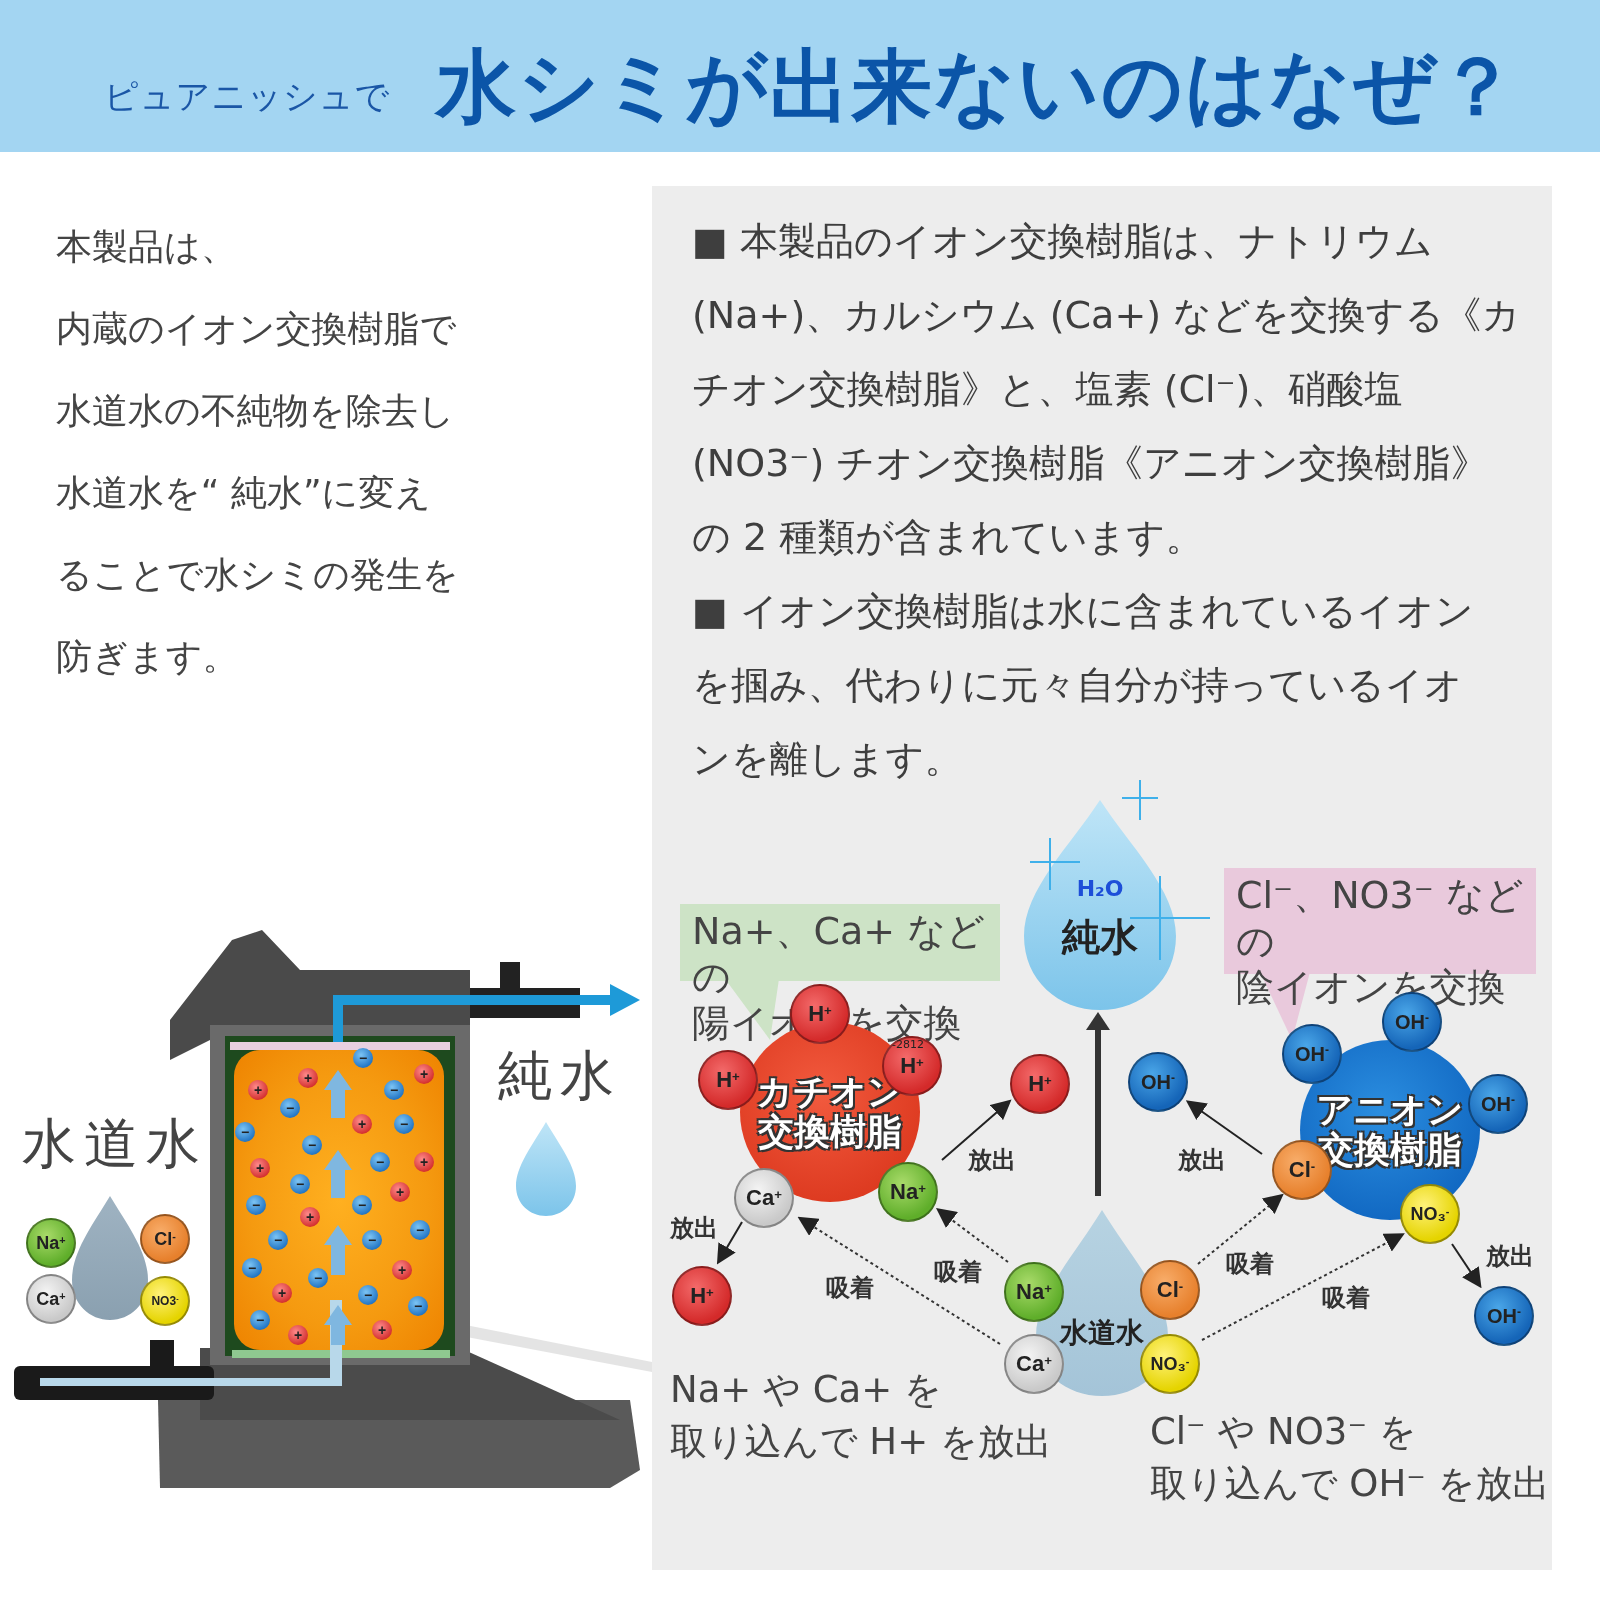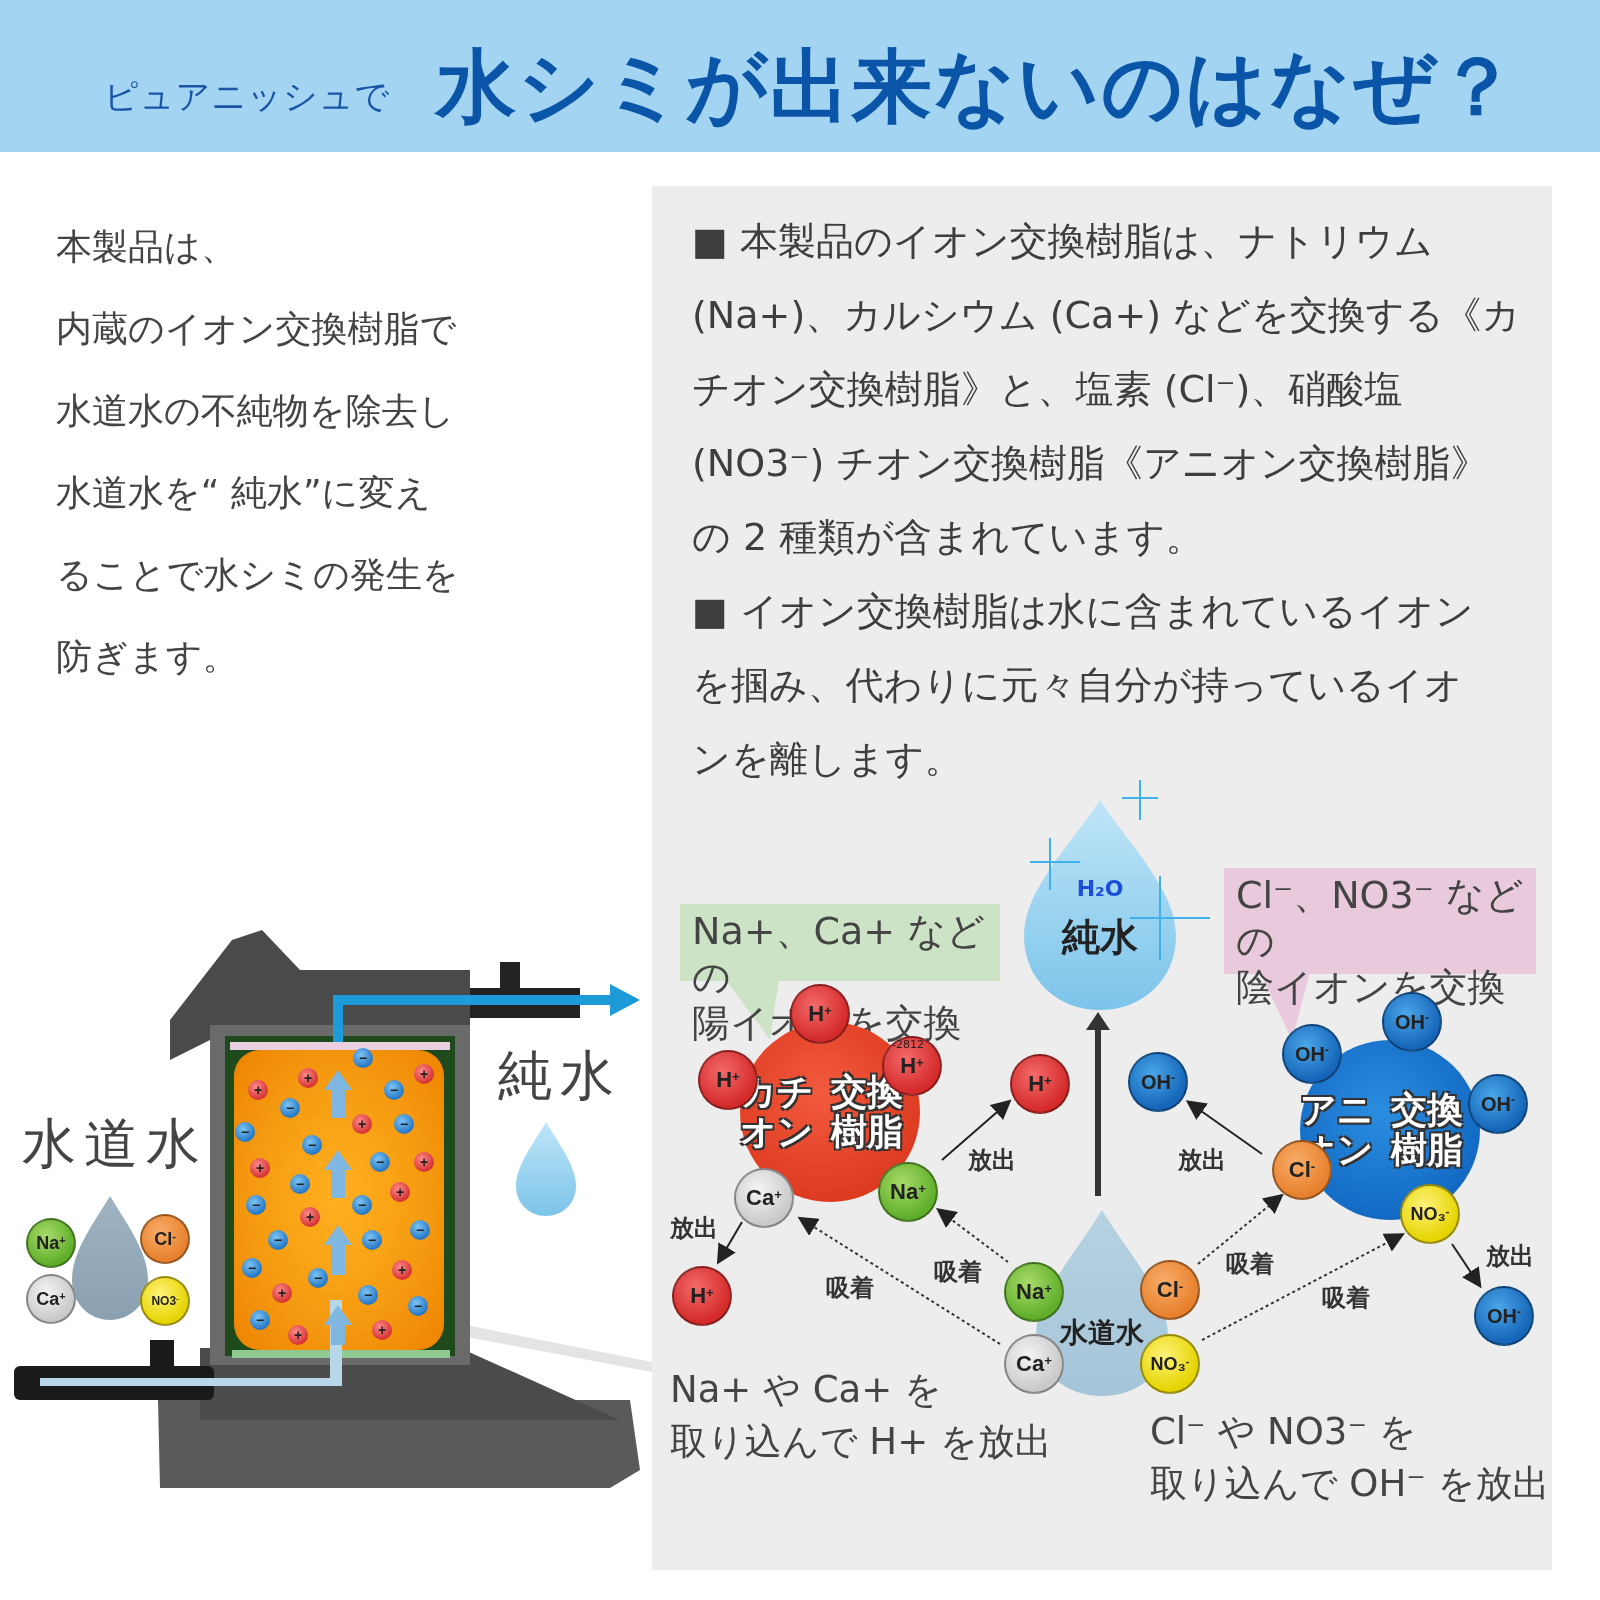--- a/index.html
+++ b/index.html
@@ -24,21 +24,21 @@
 
   .ion { position: absolute; border-radius: 50%; display: flex; align-items: center; justify-content: center; font-weight: bold; font-family: "Liberation Sans", sans-serif; color: #222; border: 2px solid rgba(0,0,0,0.35); }
   .ion sup { font-size: 0.6em; position: relative; top: -0.3em; }
   .ion.h { background: radial-gradient(circle at 40% 35%, #f36a6a, #d42a2a 70%); }
   .ion.oh { background: radial-gradient(circle at 40% 35%, #4aa6e8, #1565b8 70%); }
   .ion.na { background: radial-gradient(circle at 40% 35%, #a9db6a, #5fae2a 70%); }
   .ion.ca { background: radial-gradient(circle at 40% 35%, #f4f4f4, #c9c9c9 70%); }
   .ion.cl { background: radial-gradient(circle at 40% 35%, #f8ad6a, #e7802c 70%); }
   .ion.no3 { background: radial-gradient(circle at 40% 35%, #fff27a, #e5d400 70%); }
 
-  .resin { position: absolute; border-radius: 50%; display: flex; flex-direction: row; align-items: center; justify-content: center; color: #fff; font-weight: bold; font-size: 36px; line-height: 40px; text-shadow: 2px 2px 0 #333, -2px -2px 0 #333, 2px -2px 0 #333, -2px 2px 0 #333; }
+  .resin { position: absolute; border-radius: 50%; display: flex; flex-direction: column; align-items: center; justify-content: center; color: #fff; font-weight: bold; font-size: 36px; line-height: 40px; text-shadow: 2px 2px 0 #333, -2px -2px 0 #333, 2px -2px 0 #333, -2px 2px 0 #333; }
   .resin.cation { left: 740px; top: 1022px; width: 180px; height: 180px; background: radial-gradient(circle at 45% 40%, #f25a3e, #dd3a20 75%); }
   .resin.anion { left: 1300px; top: 1040px; width: 180px; height: 180px; background: radial-gradient(circle at 45% 40%, #2b8ee0, #1168c2 75%); }
 
   .label-small { position: absolute; font-size: 24px; font-weight: bold; color: #333; }
 
   .drop-pure { position: absolute; left: 1022px; top: 800px; width: 156px; height: 210px; }
   .drop-pure .h2o { position: absolute; left: 0; top: 76px; width: 156px; text-align: center; font-weight: bold; font-size: 22px; color: #1d4ed8; }
   .drop-pure .jun { position: absolute; left: 0; top: 112px; width: 156px; text-align: center; font-weight: bold; font-size: 38px; color: #222; }
 
   .drop-tap { position: absolute; left: 1036px; top: 1210px; width: 132px; height: 186px; }

